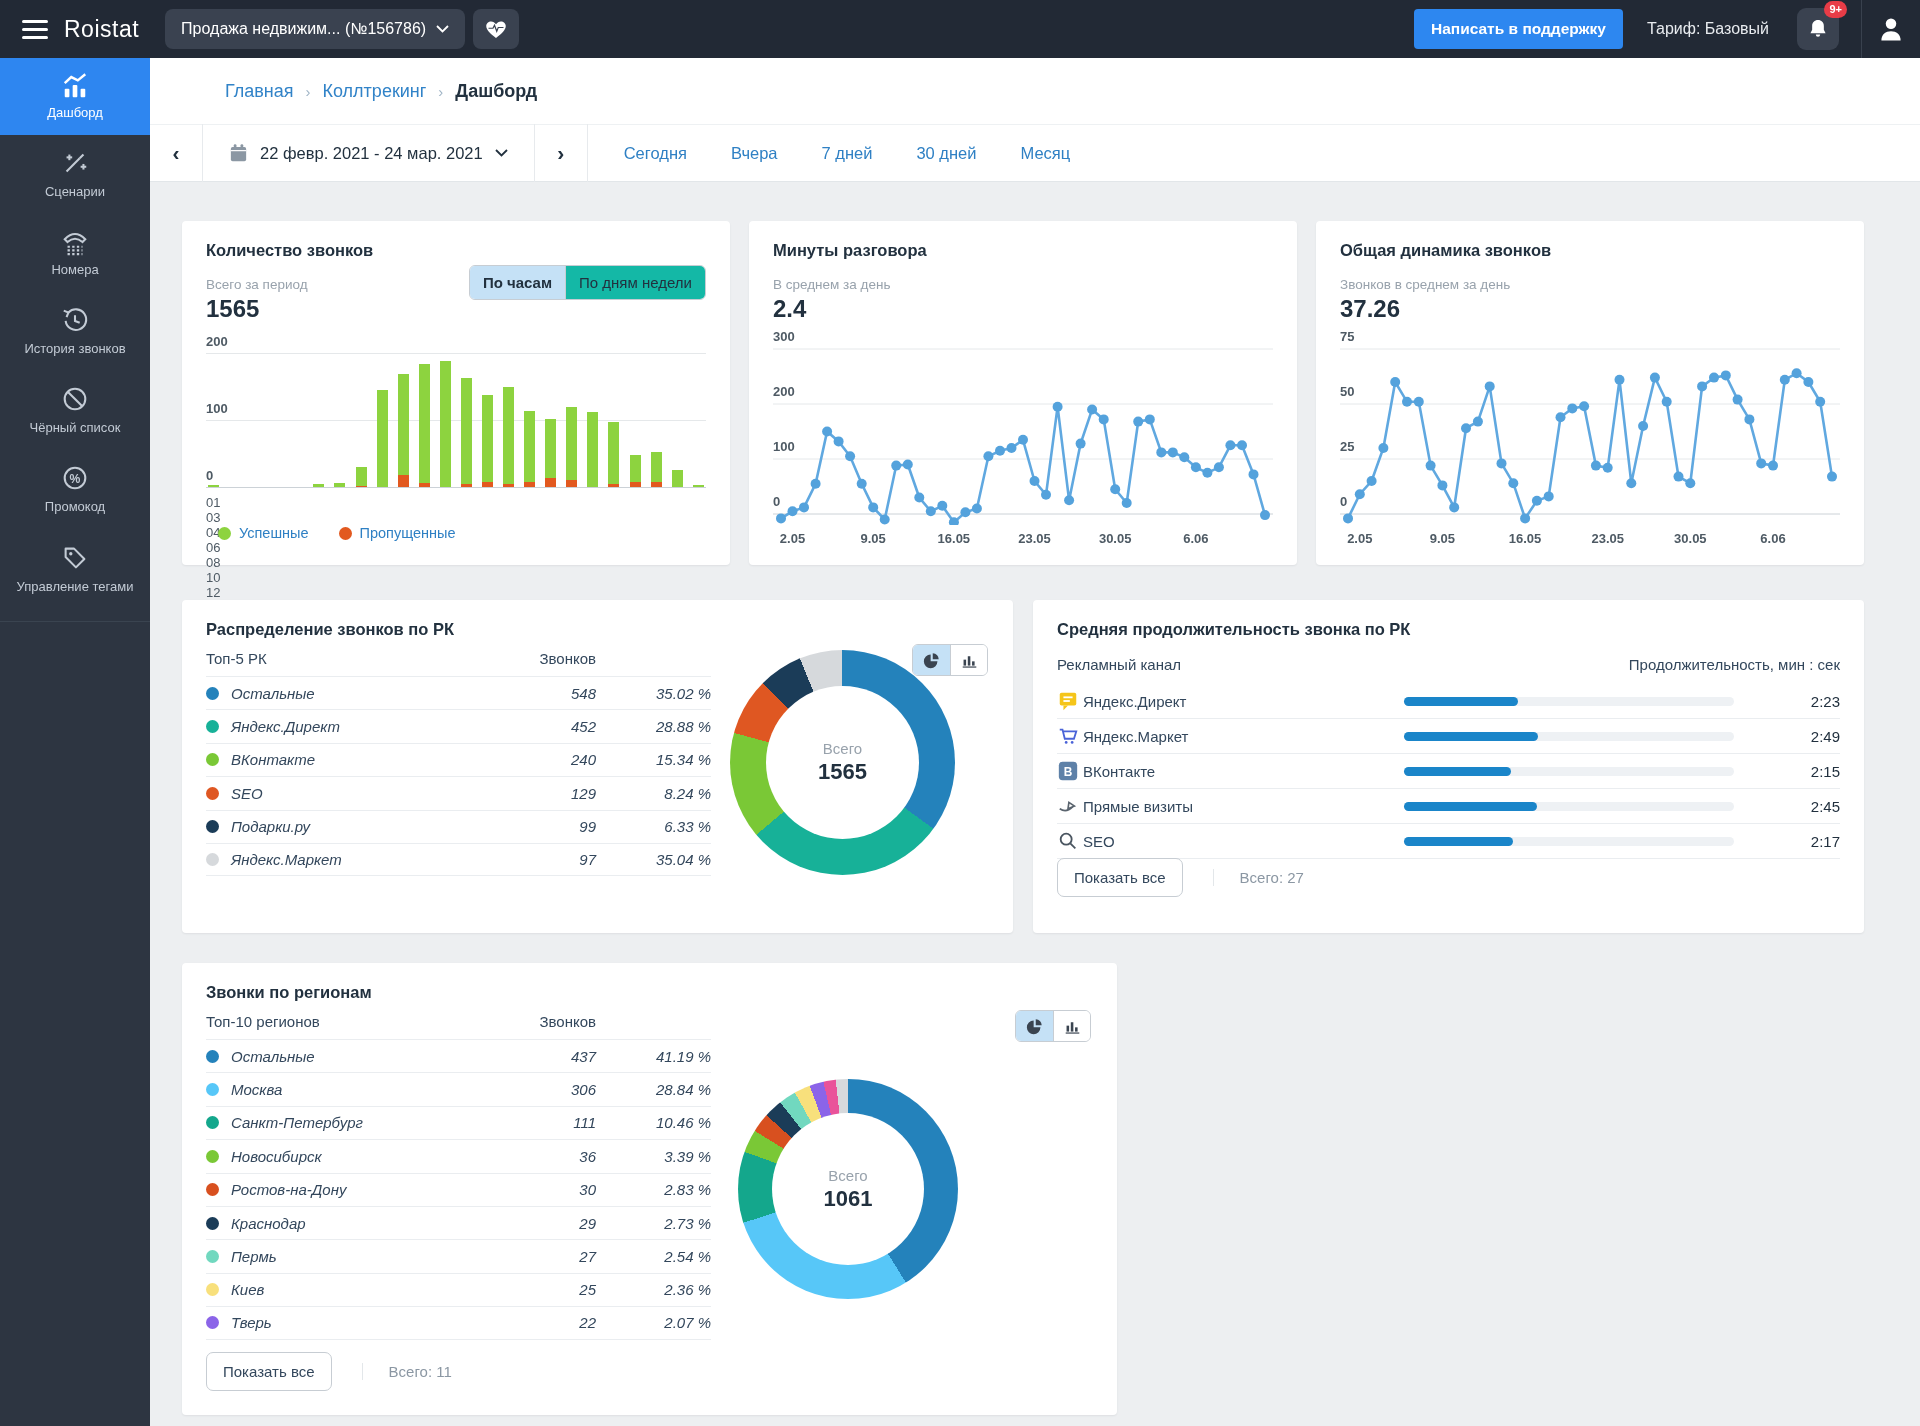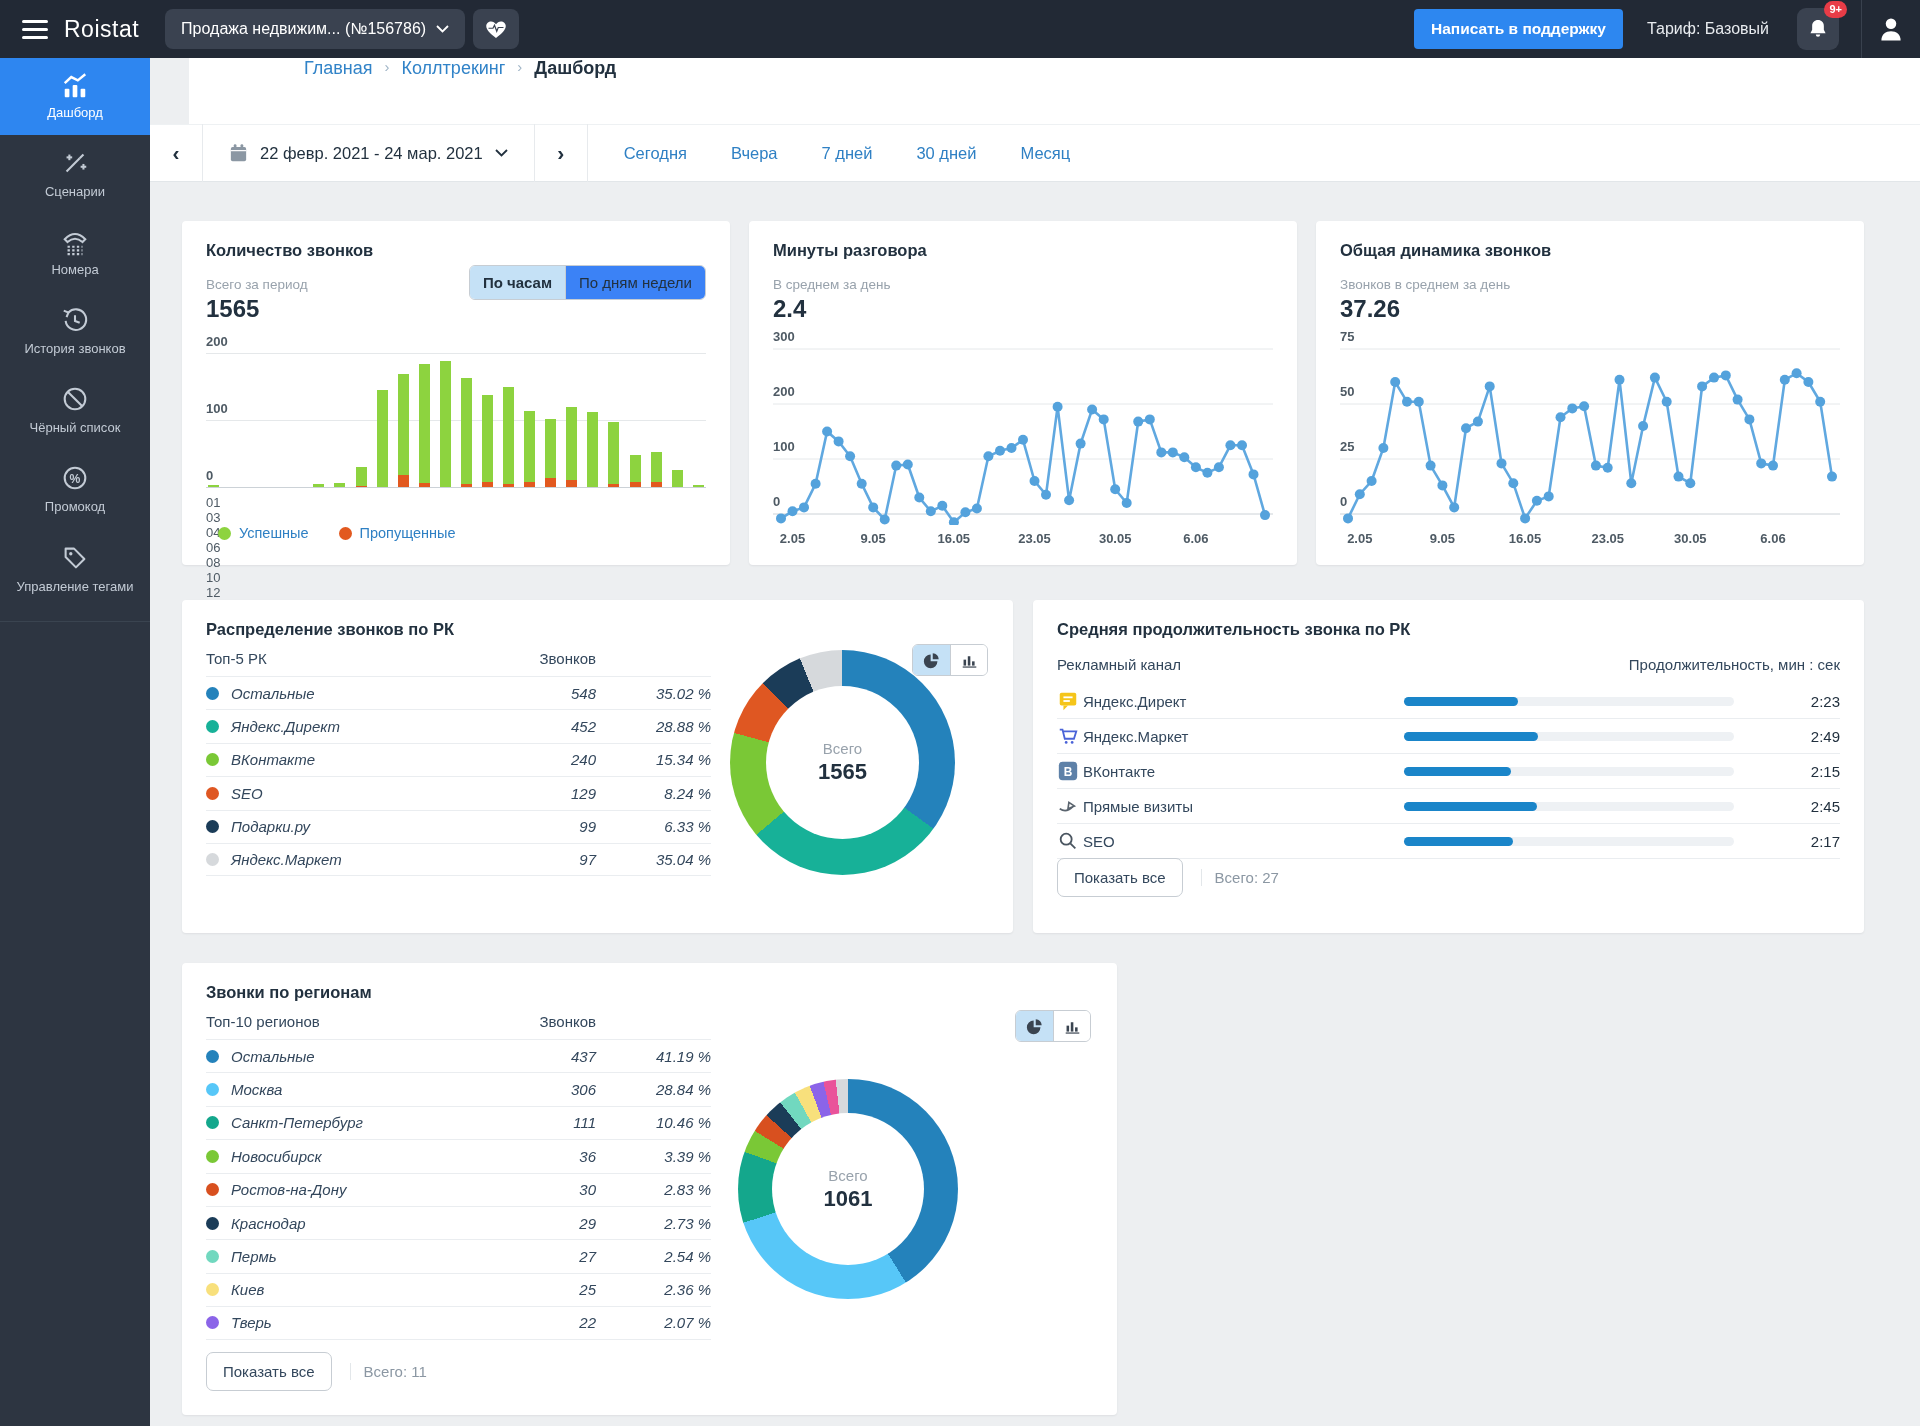--- a/index.html
+++ b/index.html
@@ -31,22 +31,22 @@
   
   .sidebar { position:absolute; left:0; top:58px; bottom:0; width:150px; background:#2d3541; }
   .side-item { padding:13px 6px 14px; text-align:center; color:#c3cbd5; font-size:13px;
                line-height:1.25; cursor:pointer; }
   .side-item svg { display:block; margin:0 auto 6px; }
   .side-item.active { background:#2e86f0; color:#fff; }
   .side-sep { height:1px; background:#3a4450; margin:12px 0; }
 
   
   .main { position:absolute; left:150px; top:58px; right:0; bottom:0; }
-  .crumb-bar { height:66px; background:#fff; display:flex; padding-left:115px;
-               font-size:18px;margin-left:39px; }
+  .crumb-bar { height:66px; background:#fff; display:flex; align-items:center; padding-left:75px;
+               font-size:18px; }
   .crumb-link { color:#3183c8; cursor:pointer; }
   .crumb-sep { color:#9fb4c6; margin:0 12px; font-size:15px; }
   .crumb-cur { color:#22313f; font-weight:bold; }
 
   .date-bar { height:58px; background:#fff; border-top:1px solid #eef1f3; border-bottom:1px solid #e2e6e9;
               display:flex; align-items:center; }
   .db-arrow { width:52px; text-align:center; font-size:21px; font-weight:bold; color:#22313f; cursor:pointer; }
   .db-div { width:1px; height:58px; background:#e7eaed; }
   .date-picker { display:flex; align-items:center; gap:12px; padding:0 26px; font-size:16.5px;
                  color:#22313f; cursor:pointer; }
@@ -64,21 +64,21 @@
   #card-calls { left:32px; top:39px; width:548px; height:344px; }
   #card-minutes { left:599px; top:39px; width:548px; height:344px; }
   #card-dynamics { left:1166px; top:39px; width:548px; height:344px; }
   #card-channels { left:32px; top:418px; width:831px; height:333px; }
   #card-duration { left:883px; top:418px; width:831px; height:333px; }
   #card-regions { left:32px; top:781px; width:935px; height:452px; }
 
   
   .toggle { position:absolute; right:24px; top:44px; display:flex; border:1px solid #c7cdd3;
             border-radius:6px; overflow:hidden; font-size:15px; }
-  .seg { padding:8px 13px; background:#3b82f6; color:#22313f; cursor:pointer; }
+  .seg { padding:8px 13px; background:#14b8a6; color:#22313f; cursor:pointer; }
   .seg.active { background:#c5e1f6; font-weight:bold; }
   .seg + .seg { border-left:1px solid #c7cdd3; }
 
   
   .plot { position:absolute; left:24px; right:24px; top:132px; height:134px; }
   .gline { position:absolute; left:0; right:0; height:1px; background:#e5e8ea; }
   .gline.zero { background:#ccd2d7; }
   .glabel { position:absolute; left:0; font-size:13px; font-weight:bold; color:#4e5a64; }
   .bars { position:absolute; left:2px; right:2px; bottom:0; top:0; display:flex;
           justify-content:space-between; align-items:flex-end; }
@@ -128,21 +128,21 @@
   .drow { display:flex; align-items:center; height:35px; border-bottom:1px solid #eaedf0; }
   .ch-ic { width:26px; flex:none; display:flex; align-items:center; }
   .ch-label { width:255px; font-size:15px; color:#33475c; }
   .track { width:330px; height:9px; border-radius:5px; background:#eef1f4; position:relative; margin-left:66px; }
   .fill { position:absolute; left:0; top:0; bottom:0; border-radius:5px; }
   .dtime { flex:1; text-align:right; font-size:15px; color:#22313f; }
 
   .show-row { position:absolute; left:24px; display:flex; align-items:center; gap:18px; }
   .show-all { background:#fff; border:1px solid #c7cdd3; border-radius:7px; padding:10px 16px;
               font-size:15px; color:#33475c; cursor:pointer; font-family:inherit; }
-  .total-lbl { color:#8b97a3; font-size:15px; border-left:1px solid #e3e7ea; padding-left:13px; }
+  .total-lbl { color:#8b97a3; font-size:15px; border-left:1px solid #e3e7ea; padding-left:26px;margin-left:12px; }
 </style>
 </head>
 <body>
 
 <div class="screen">
 
   <div class="topbar">
     <div class="hamburger">
         <div></div>
         <div></div>

